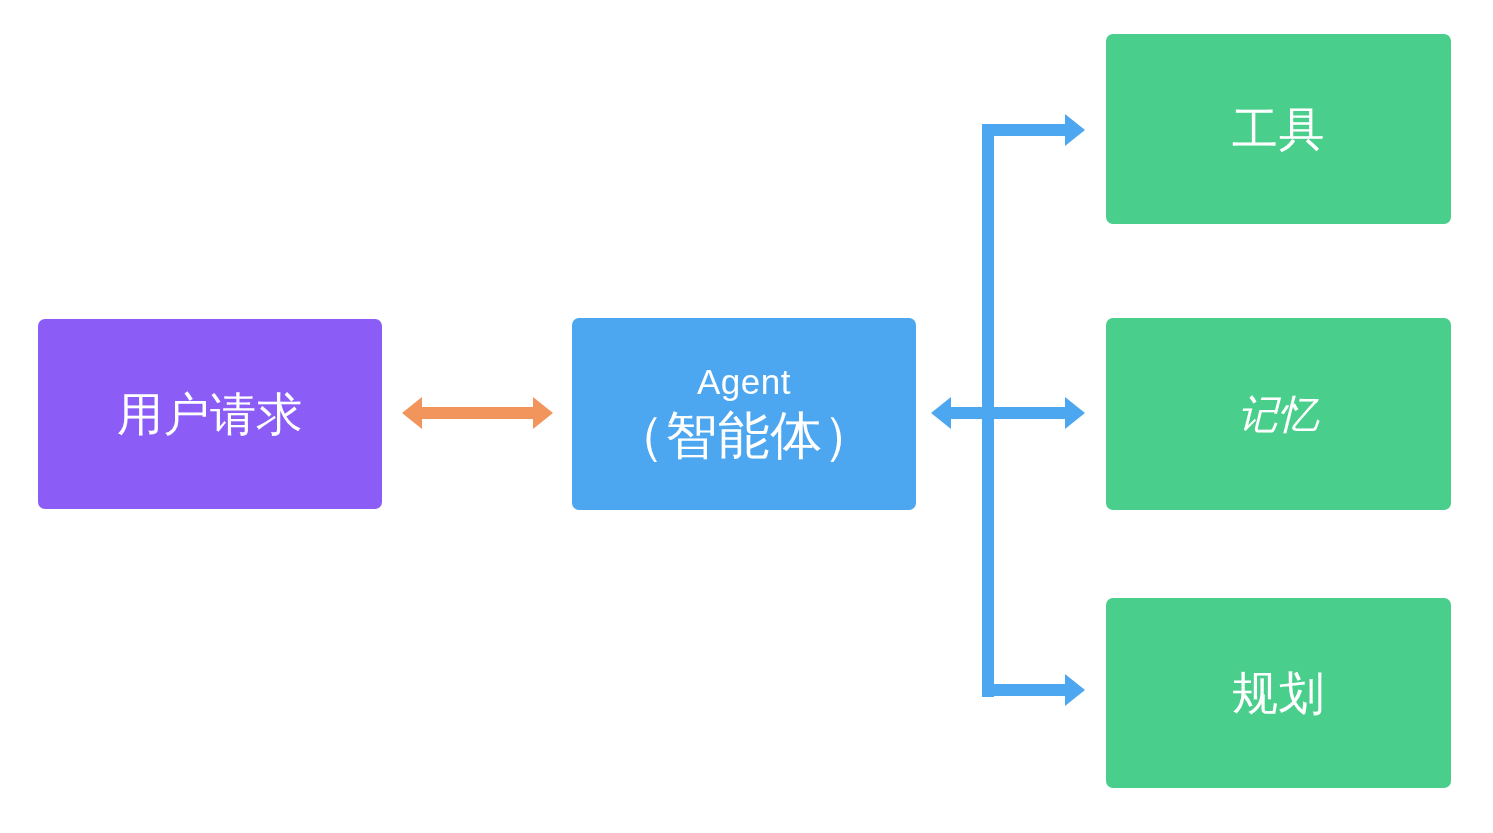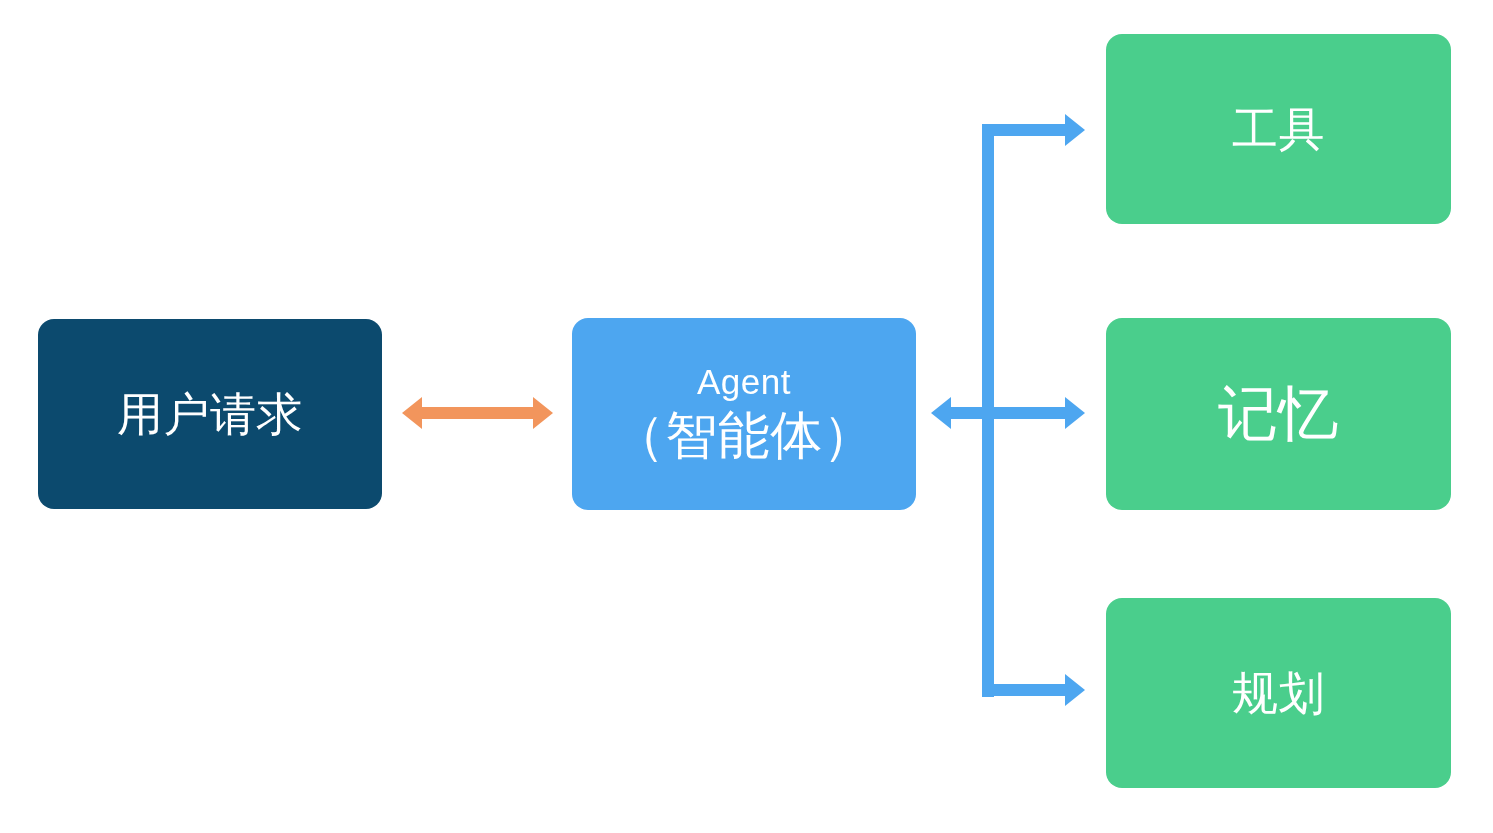--- a/index.html
+++ b/index.html
@@ -14,21 +14,21 @@
     overflow: hidden;
   }
   #canvas {
     position: relative;
     width: 1493px;
     height: 833px;
     background: #ffffff;
   }
   .node {
     position: absolute;
-    border-radius: 16px;
+    border-radius: 7px;
     display: flex;
     flex-direction: column;
     align-items: center;
     justify-content: center;
     color: #ffffff;
     text-align: center;
     line-height: 1.22;
     letter-spacing: 0.5px;
     box-sizing: border-box;
     -webkit-font-smoothing: antialiased;
@@ -48,21 +48,22 @@
     font-size: 44px;
   }
   #node-agent .line-1 { font-size: 35px; }
   #node-agent .line-2 { font-size: 52px; }
   #node-tools {
     left: 1106px; top: 34px;   width: 345px; height: 190px;
     font-size: 46px;
   }
   #node-memory {
     left: 1106px; top: 318px;  width: 345px; height: 192px;
-    font-size: 60px;
+    font-size: 40px;
+    font-style: italic;
   }
   #node-planning {
     left: 1106px; top: 598px;  width: 345px; height: 190px;
     font-size: 46px;
     text-align: right;
   }
 
   
   .connector {
     position: absolute;
@@ -73,21 +74,21 @@
   }
   #connector-agent-capabilities {
     left: 925px; top: 105px; width: 180px; height: 610px;
   }
 </style>
 </head>
 <body>
 
 <div id="canvas">
 
-  <div class="node" id="node-user-request" style="background:#0c4a6e">
+  <div class="node" id="node-user-request" style="background:#8b5cf6">
     <span class="line line-1">用户请求</span>
   </div>
 
   <div class="node" id="node-agent" style="background:#4DA6F0">
     <span class="line line-1">Agent</span>
     <span class="line line-2">（智能体）</span>
   </div>
 
   <div class="node" id="node-tools" style="background:#4ACE8C">
     <span class="line line-1">工具</span>

